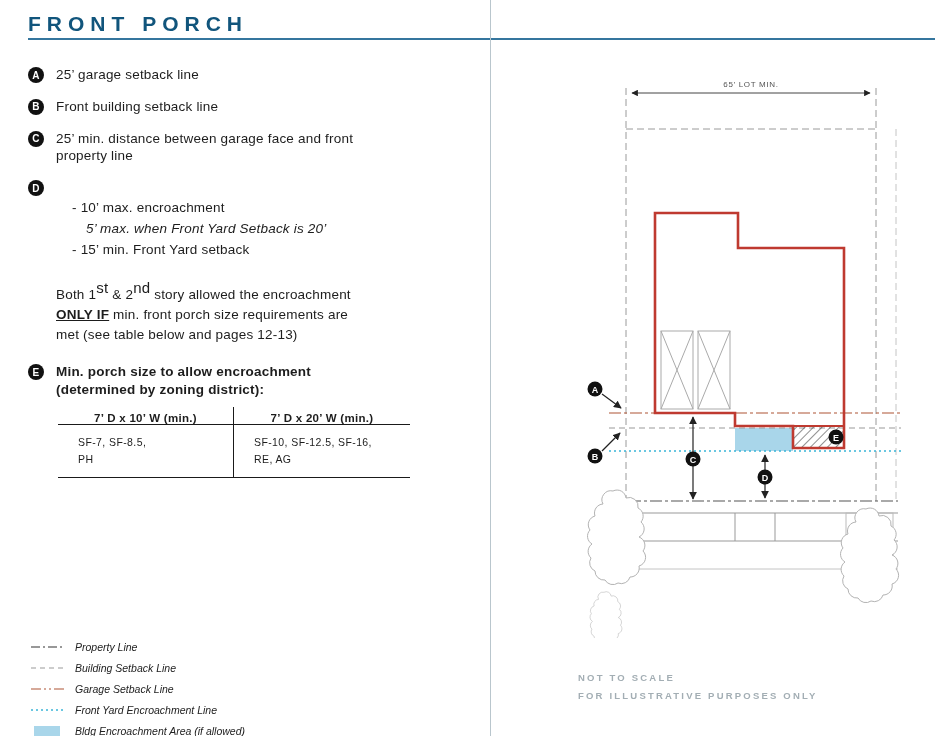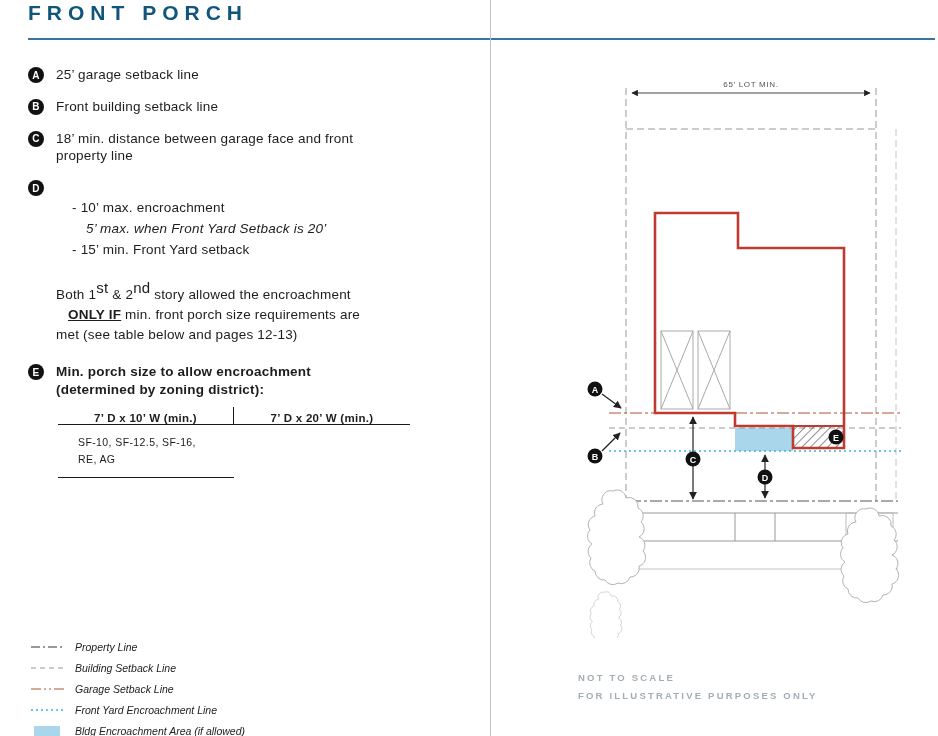--- a/index.html
+++ b/index.html
@@ -2,21 +2,21 @@
 <html><head>
 <meta charset="utf-8">
 <style>
   html,body{margin:0;padding:0;}
   body{
     width:938px;height:736px;position:relative;background:#ffffff;
     font-family:"Liberation Sans", sans-serif;color:#1d1d1d;overflow:hidden;
   }
   
   .page-title{
-    position:absolute;left:28px;top:1px;font-size:21px;font-weight:bold;
+    position:absolute;left:28px;top:12px;font-size:21px;font-weight:bold;
     letter-spacing:6px;color:#11557c;
   }
   .title-rule{
     position:absolute;left:28px;top:38px;right:3px;height:2px;background:#35769e;
   }
   .col-divider{
     position:absolute;left:490px;top:0;width:1px;height:736px;background:#b9c6cd;
   }
   
   .left-col{position:absolute;left:28px;top:66px;width:440px;font-size:13.5px;letter-spacing:0.2px;}
@@ -24,21 +24,21 @@
   .badge{
     flex:0 0 auto;width:16px;height:16px;border-radius:50%;background:#111;
     color:#fff;font-size:10px;font-weight:bold;display:flex;align-items:center;
     justify-content:center;margin-top:1px;
   }
   .item-text{line-height:1.32;max-width:345px;}
   .bold-item .item-text{font-weight:bold;}
   .subs{margin:-4px 0 14px 44px;line-height:1.55;}
   .sub-indent{margin-left:14px;font-style:italic;}
   .note{margin:16px 0 18px 28px;width:318px;line-height:1.5;}
-  .only-if{font-weight:bold;text-decoration:underline;margin-left:12px;}
+  .only-if{font-weight:bold;text-decoration:underline;}
   sup{font-size:15px;}
   
   .ztable{margin:8px 0 0 30px;width:352px;display:grid;grid-template-columns:1fr 1fr;}
   .ztable .hcell{
     font-weight:bold;font-size:11.5px;text-align:center;padding:5px 2px 0 2px;
     border-bottom:1.5px solid #1a1a1a;letter-spacing:0.3px;
   }
   .ztable .bcell{
     font-size:10.5px;padding:9px 4px 10px 20px;line-height:1.6;
     border-bottom:1.5px solid #1a1a1a;letter-spacing:0.4px;
@@ -73,21 +73,21 @@
     <span class="item-text">25’ garage setback line</span>
   </div>
 
   <div class="item">
     <span class="badge">B</span>
     <span class="item-text">Front building setback line</span>
   </div>
 
   <div class="item">
     <span class="badge">C</span>
-    <span class="item-text" style="max-width:330px">18’ min. distance between garage face and front property line</span>
+    <span class="item-text" style="max-width:330px">25’ min. distance between garage face and front property line</span>
   </div>
 
   <div class="item" style="margin-bottom:6px">
     <span class="badge">D</span>
   </div>
   <div class="subs">
     <div>- 10’ max. encroachment</div>
     <div class="sub-indent">5’ max. when Front Yard Setback is 20’</div>
     <div>- 15’ min. Front Yard setback</div>
   </div>
@@ -100,20 +100,24 @@
     <span class="badge">E</span>
     <span class="item-text">
       <div>Min. porch size to allow encroachment</div>
       <div>(determined by zoning district):</div>
     </span>
   </div>
 
   <div class="ztable">
     <div class="hcell c1">7’ D x 10’ W (min.)</div>
     <div class="hcell">7’ D x 20’ W (min.)</div>
+    <div class="bcell c1">
+      <div>SF-7, SF-8.5,</div>
+      <div>PH</div>
+    </div>
     <div class="bcell">
       <div>SF-10, SF-12.5, SF-16,</div>
       <div>RE, AG</div>
     </div>
   </div>
 </div>
 
 <div class="legend">
   <div class="legend-col1">
     <div class="lg-row">

